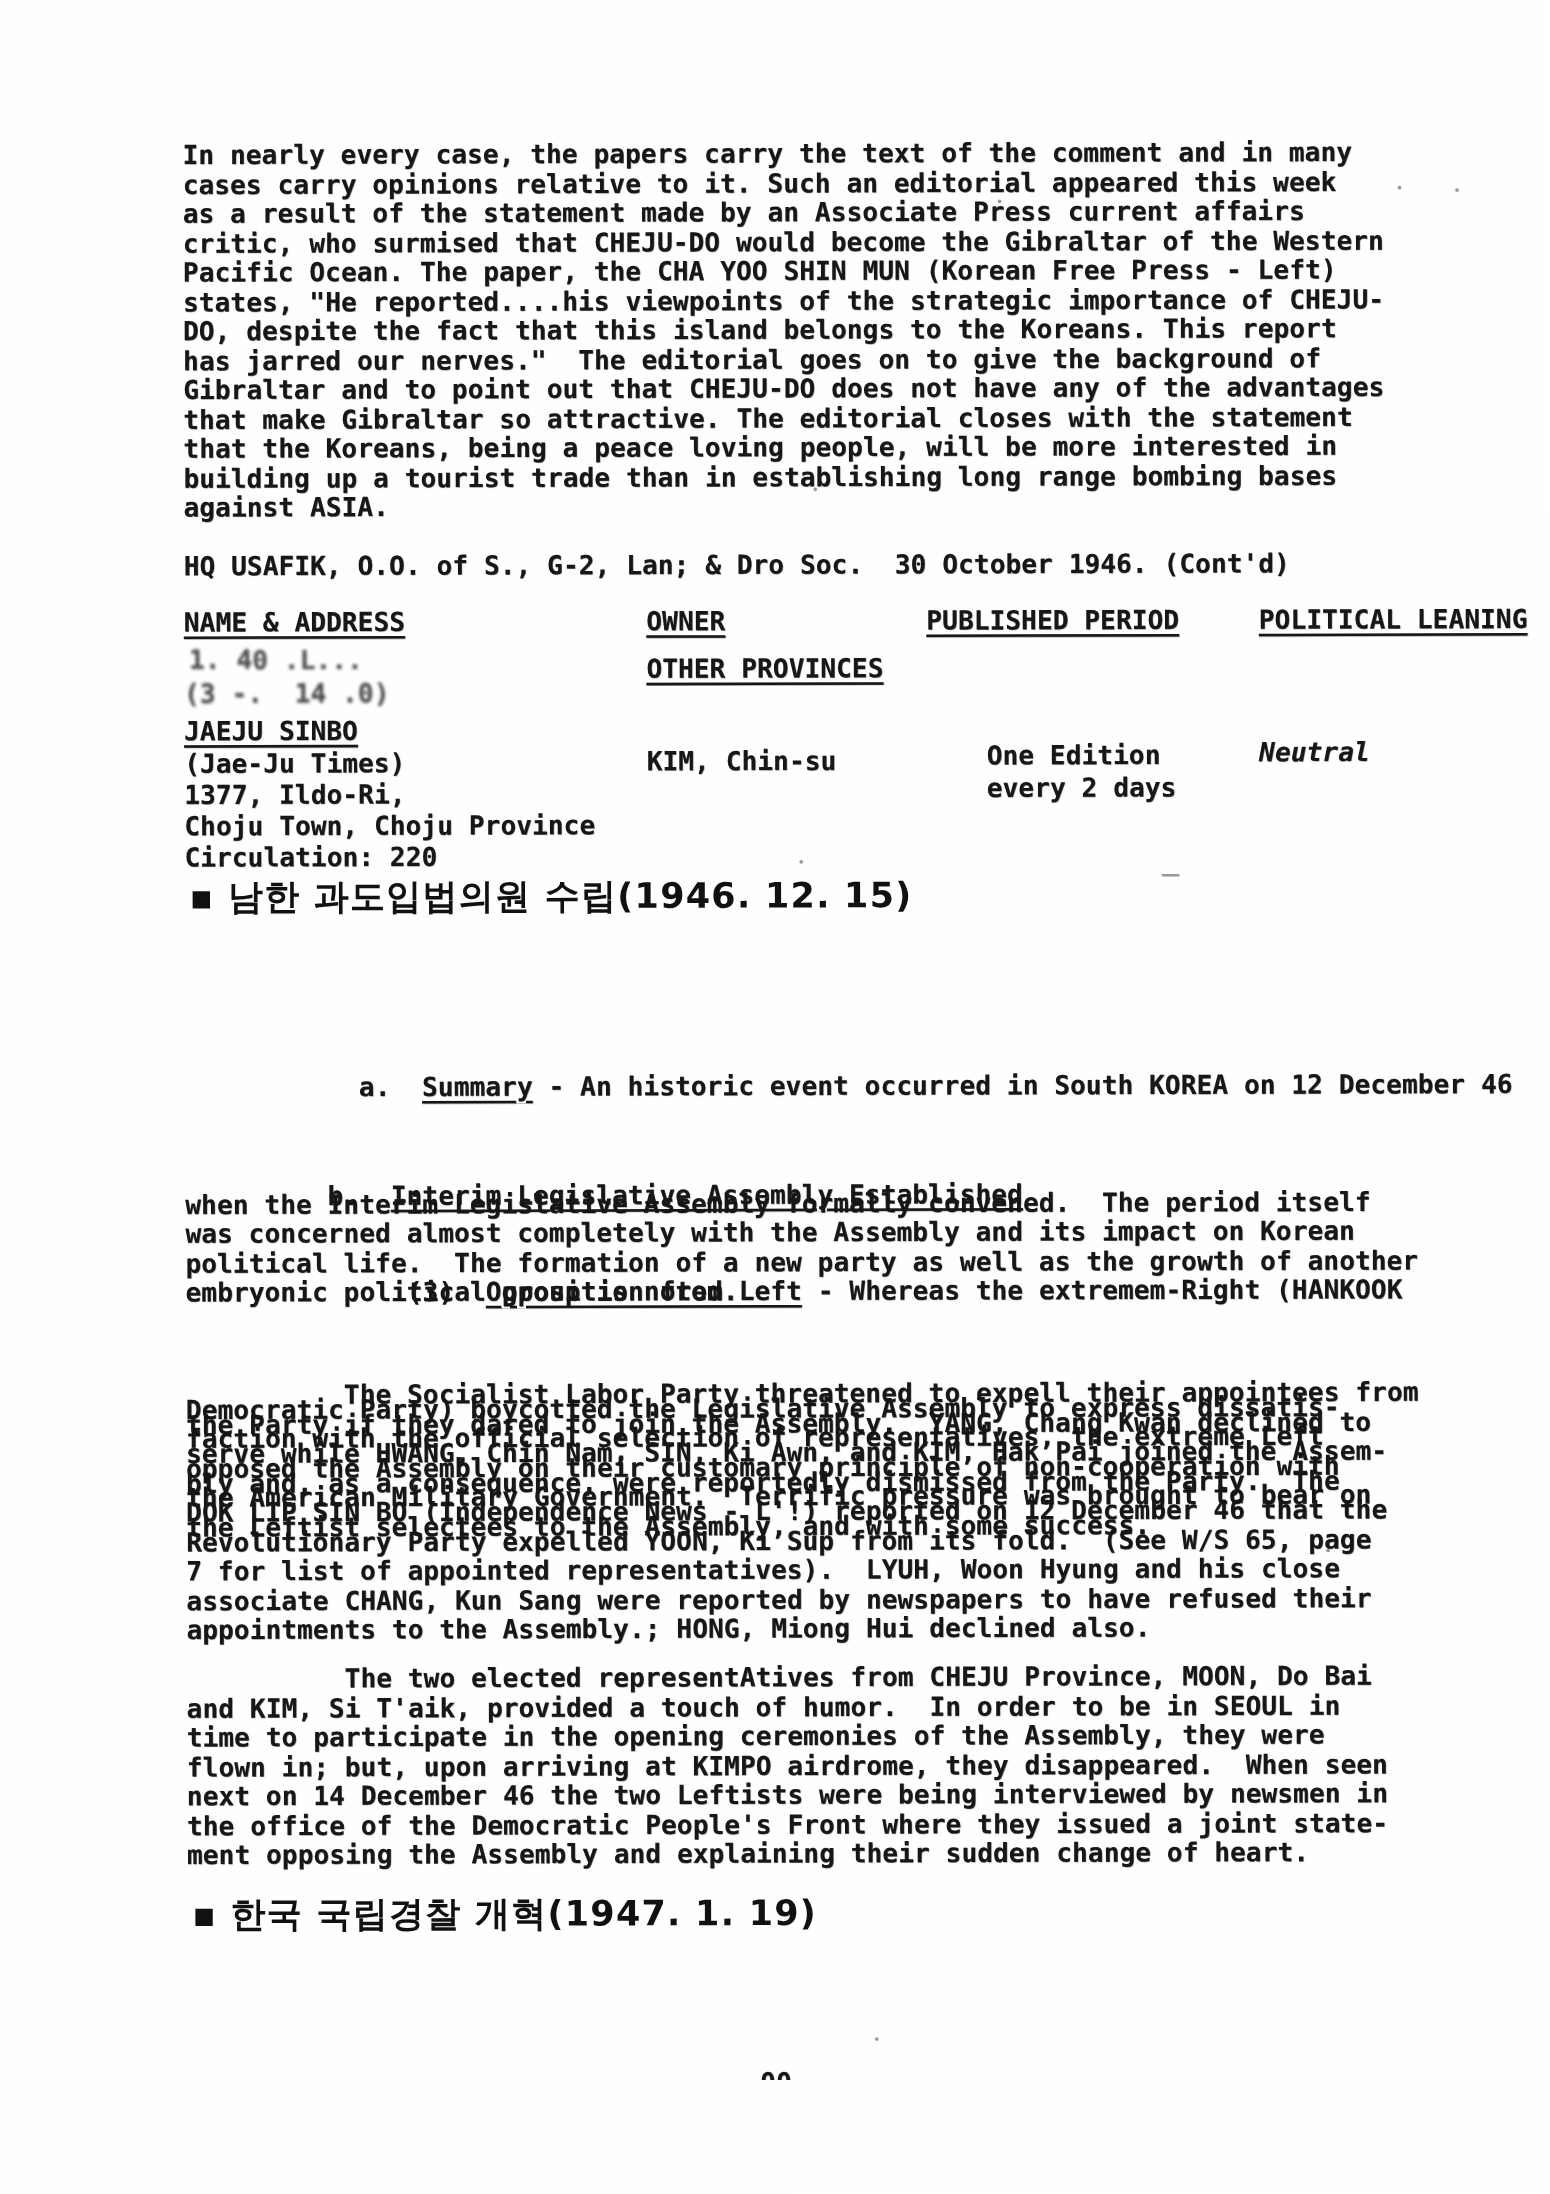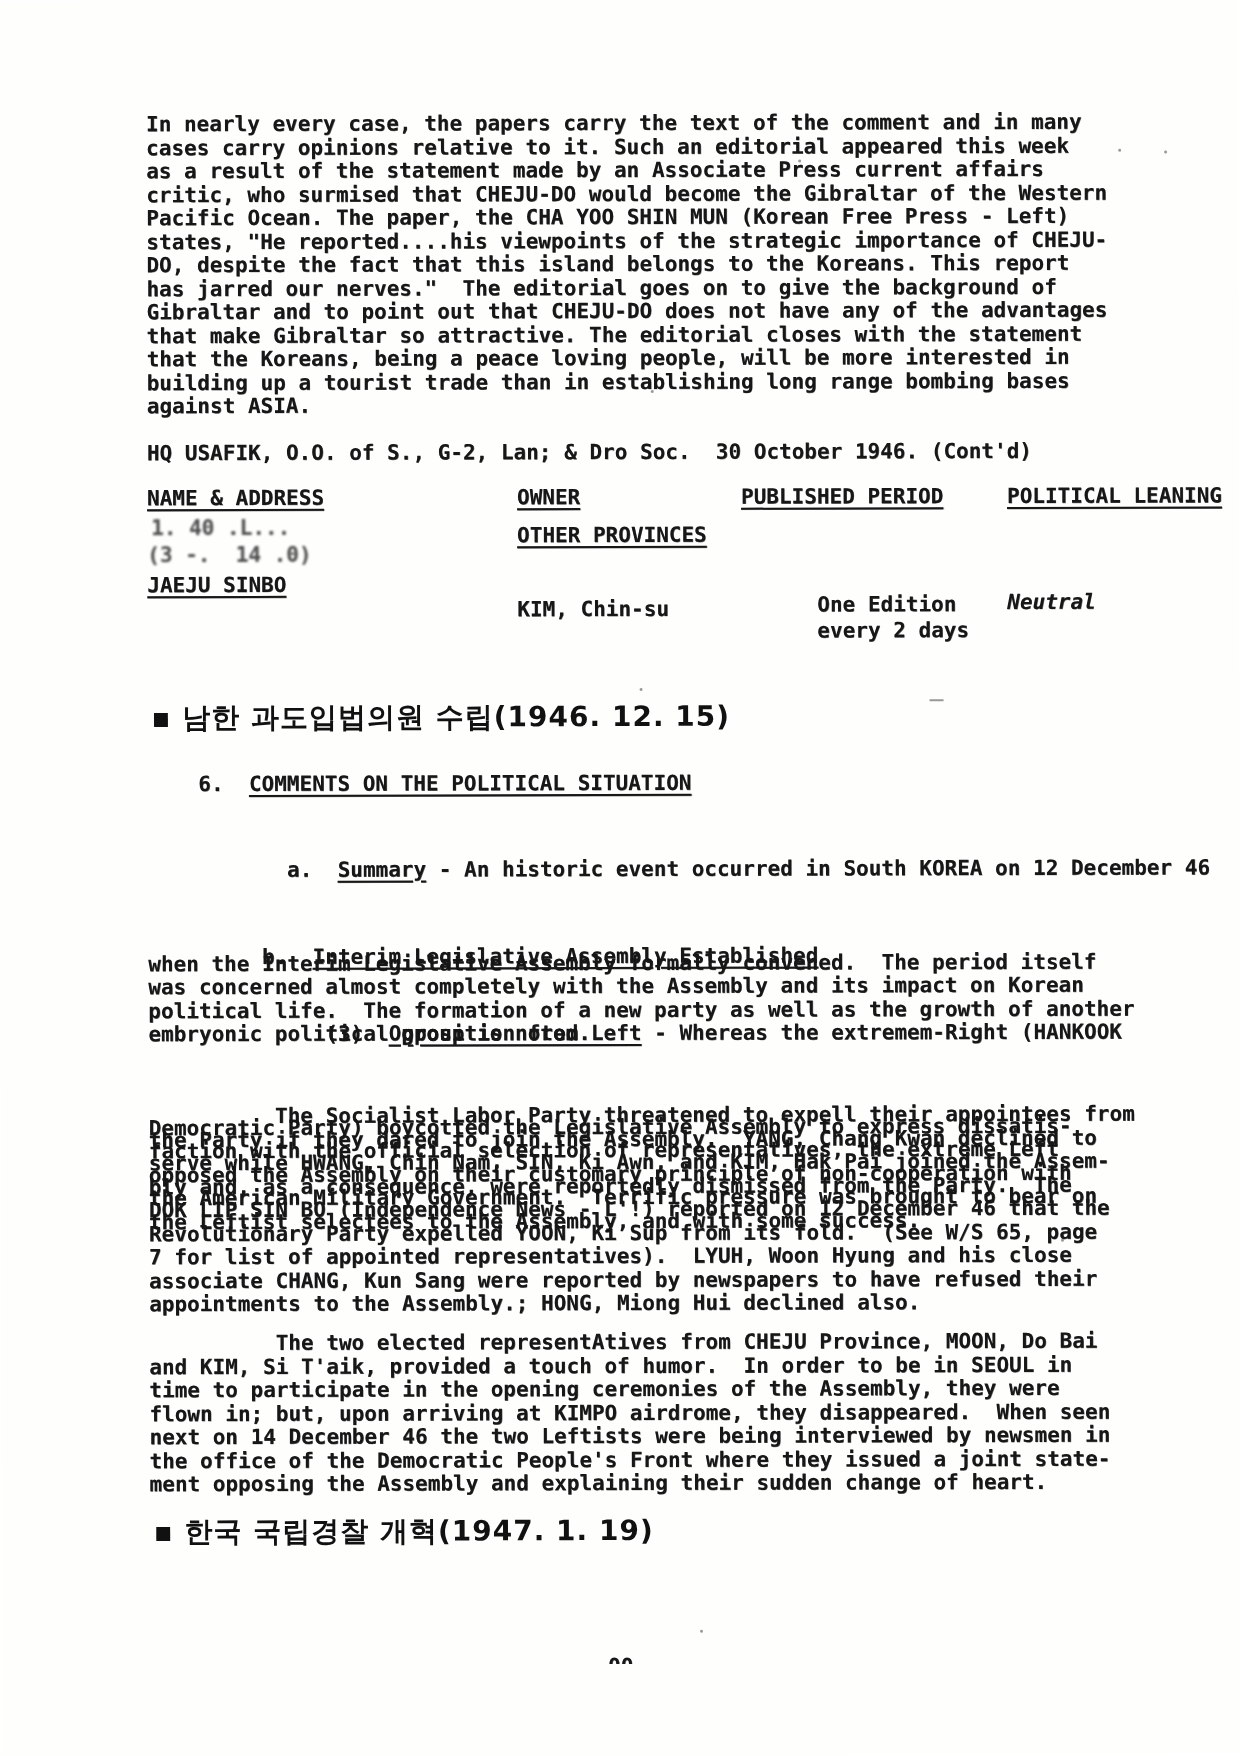--- a/index.html
+++ b/index.html
@@ -71,30 +71,31 @@
   <div class="mono abs u" style="left:518px; top:486px;">OWNER</div>
   <div class="mono abs u" style="left:742px; top:486px;">PUBLISHED PERIOD</div>
   <div class="mono abs u" style="left:1008px; top:486px;">POLITICAL LEANING</div>
 
   <div class="mono abs u" style="left:518px; top:524px;text-align:right;">OTHER PROVINCES</div>
 
   <div class="mono abs smudge" style="left:152px; top:516px;">1. 40 .L...</div>
   <div class="mono abs smudge" style="left:148px; top:543px;">(3 -.  14 .0)</div>
 
   <div class="mono abs u" style="left:148px; top:573px;">JAEJU SINBO</div>
+  <div class="mono abs" style="left:148px; top:598px; line-height:25px;">(Jae-Ju Times)
+1377, Ildo-Ri,
+Choju Town, Choju Province
+Circulation: 220</div>
   <div class="mono abs" style="left:518px; top:598px;text-align:right;">KIM, Chin-su</div>
-  <div class="mono abs" style="left:790px; top:592px; line-height:26px;margin-left:28px;">One Edition
+  <div class="mono abs" style="left:790px; top:592px; line-height:26px;">One Edition
 every 2 days</div>
   <div class="mono abs" style="left:1008px; top:592px;font-style:italic;">Neutral</div>
 
   <div class="korean abs" style="left:152px; top:698px;">▪ 남한 과도입법의원 수립(1946. 12. 15)</div>
 
-  <div class="mono abs" style="left:148px; top:748px;">
-    <span>6.  </span><span class="u">COMMENTS ON THE POLITICAL SITUATION</span>
-  </div>
 
   <div class="mono abs" style="left:148px; top:787px;">
     <div>
       <span>     a.  </span><span class="u">Summary</span><span> - An historic event occurred in South KOREA on 12 December 46</span>
     </div>
     <div>when the Interim Legislative Assembly formally convened.  The period itself
 was concerned almost completely with the Assembly and its impact on Korean
 political life.  The formation of a new party as well as the growth of another
 embryonic political group is noted.</div>
   </div>

